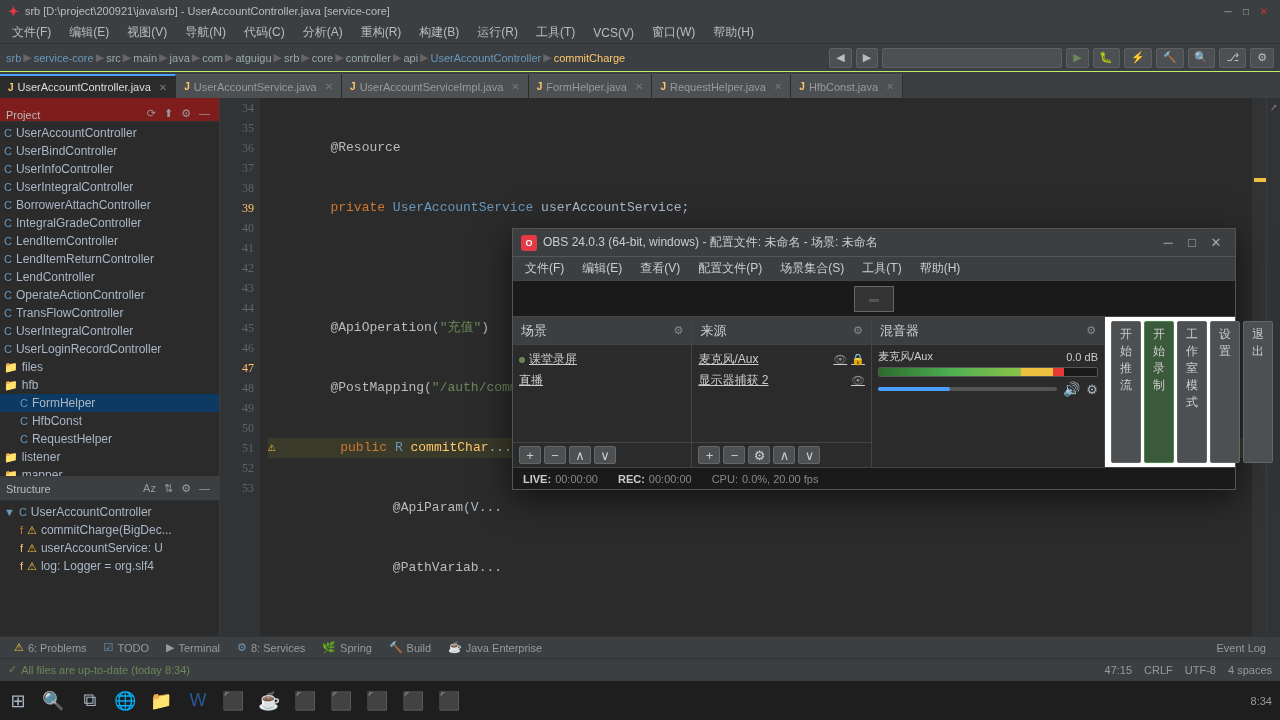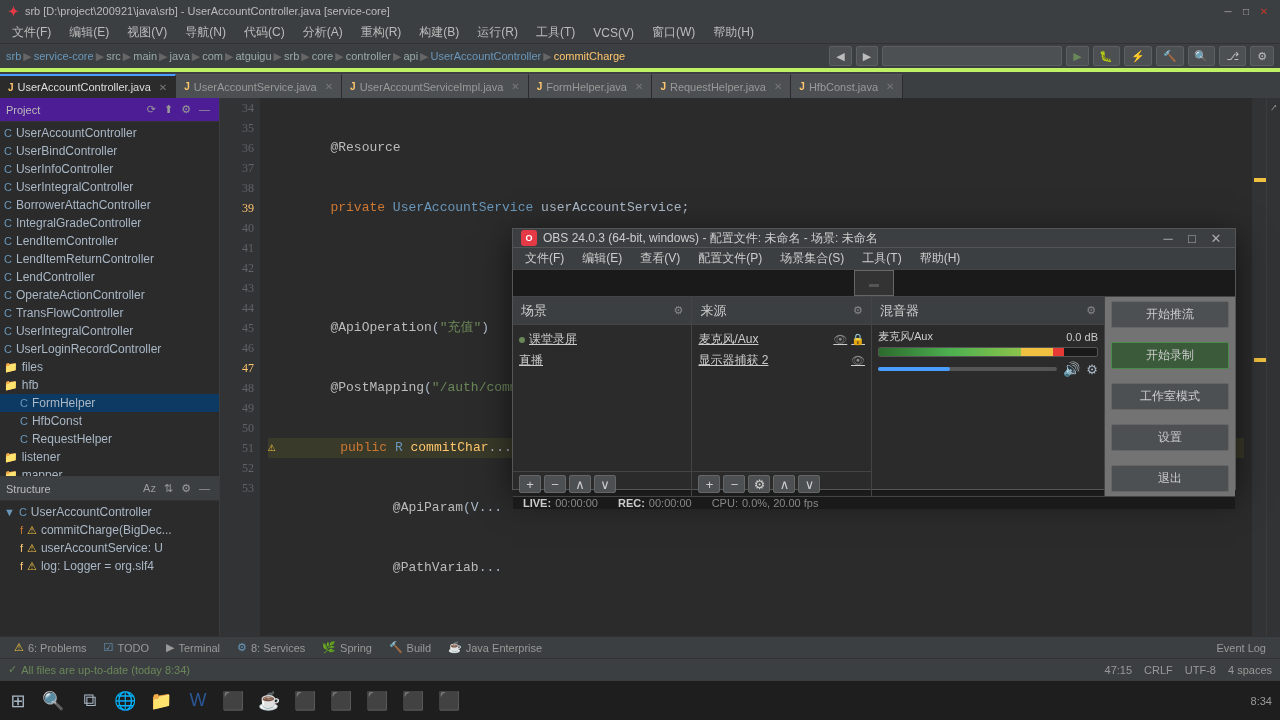--- a/index.html
+++ b/index.html
@@ -16,39 +16,39 @@
     .title-bar { height: 22px; background: #3c3f41; display: flex; align-items: center; justify-content: space-between; padding: 0 8px; font-size: 11px; color: #bbb; }
     .title-bar-left { display: flex; align-items: center; gap: 6px; }
     .title-bar-right { display: flex; gap: 2px; }
     .title-btn { width: 16px; height: 16px; display: flex; align-items: center; justify-content: center; cursor: pointer; font-size: 10px; color: #aaa; }
 
     
     .menu-bar { height: 22px; background: #3c3f41; display: flex; align-items: center; padding: 0 4px; gap: 2px; font-size: 12px; color: #bbb; border-bottom: 1px solid #323232; }
     .menu-item { padding: 2px 8px; cursor: pointer; border-radius: 2px; }
 
     
-    .toolbar { height: 28px; background: #3c3f41; display: flex; align-items: center; padding: 0 6px; gap: 4px; border-bottom: 4px solid #bef264; }
+    .toolbar { height: 28px; background: #3c3f41; display: flex; align-items: center; padding: 0 6px; gap: 4px; border-bottom: 1px solid #bef264; }
     .toolbar-breadcrumb { display: flex; align-items: center; gap: 2px; font-size: 11px; color: #9aa; }
     .breadcrumb-sep { color: #666; }
     .toolbar-right { margin-left: auto; display: flex; align-items: center; gap: 4px; }
     .toolbar-input { background: #4c5052; border: 1px solid #5c6062; color: #bbb; font-size: 11px; padding: 2px 6px; height: 20px; width: 180px; border-radius: 2px; }
     .toolbar-btn { background: #4c5052; border: 1px solid #5c6062; color: #bbb; font-size: 11px; padding: 2px 6px; height: 20px; cursor: pointer; border-radius: 2px; display: flex; align-items: center; gap: 2px; }
 
     
     .tabs-bar { height: 26px; background: #3c3f41; display: flex; align-items: flex-end; overflow: hidden; }
     .tab { display: flex; align-items: center; gap: 4px; padding: 0 8px; height: 24px; background: #4c5052; border-right: 1px solid #2b2b2b; border-top: 1px solid #555; font-size: 11px; color: #999; cursor: pointer; white-space: nowrap; }
     .tab.active { background: #2b2b2b; color: #ddd; border-top: 2px solid #4a9eff; }
     .tab-close { font-size: 10px; color: #777; margin-left: 4px; cursor: pointer; }
 
     
     .main-content { display: flex; flex: 1; overflow: hidden; }
 
     
     .sidebar { width: 220px; background: #2b2b2b; border-right: 1px solid #3c3c3c; display: flex; flex-direction: column; }
-    .sidebar-header { height: 24px; background: #4c1d95; display: flex; align-items: center; justify-content: space-between; padding: 0 6px; font-size: 11px; color: #bbb; border-bottom: 1px solid #323232; }
+    .sidebar-header { height: 24px; background: #7f1d1d; display: flex; align-items: flex-end; justify-content: space-between; padding: 0 6px; font-size: 11px; color: #bbb; border-bottom: 1px solid #323232; }
     .sidebar-toolbar { display: flex; gap: 2px; }
     .sidebar-tool-btn { font-size: 11px; cursor: pointer; color: #999; padding: 1px 3px; }
     .tree { flex: 1; overflow-y: auto; padding: 2px 0; }
     .tree-item { display: flex; align-items: center; padding: 2px 4px; cursor: pointer; font-size: 12px; color: #a9b7c6; white-space: nowrap; }
     .tree-item.selected { background: #0d3a63; }
     .tree-icon { margin-right: 4px; font-size: 11px; }
     .tree-c-icon { color: #6897bb; }
 
     
     .structure-panel { background: #2b2b2b; border-top: 1px solid #3c3c3c; height: 160px; display: flex; flex-direction: column; }
@@ -115,21 +115,21 @@
     .obs-mixer-label { display: flex; align-items: center; justify-content: space-between; font-size: 11px; color: #ccc; margin-bottom: 3px; }
     .obs-db { color: #ccc; font-size: 11px; }
     .obs-meter { height: 10px; background: #1a1a1a; border: 1px solid #555; border-radius: 2px; overflow: hidden; display: flex; margin-bottom: 4px; }
     .obs-meter-green { background: linear-gradient(to right, #2d6a2d, #4caf50, #8bc34a); width: 65%; }
     .obs-meter-yellow { background: #f0c040; width: 15%; }
     .obs-meter-red { background: #e53935; width: 5%; }
     .obs-meter-controls { display: flex; align-items: center; gap: 6px; font-size: 11px; }
     .obs-vol-slider { flex: 1; height: 4px; background: #555; border-radius: 2px; }
     .obs-vol-handle { width: 40%; height: 4px; background: #4a9eff; border-radius: 2px; }
 
-    .obs-controls { width: 130px; background: #737373; display: flex; flex-direction: column; padding: 4px 6px; gap: 14px; }
+    .obs-controls { width: 130px; background: #ffffff; display: flex; flex-direction: row; padding: 4px 6px; gap: 3px; }
     .obs-ctrl-btn { background: #4c5052; border: 1px solid #666; color: #ccc; font-size: 12px; padding: 4px 8px; cursor: pointer; text-align: center; border-radius: 2px; }
     .obs-ctrl-btn.active { background: #3a5a3a; border-color: #4a8a4a; }
 
     .obs-panel-toolbar { display: flex; gap: 3px; padding: 3px 6px; border-top: 1px solid #444; }
     .obs-tb-btn { background: #4c5052; border: 1px solid #666; color: #ccc; font-size: 13px; width: 22px; height: 18px; display: flex; align-items: center; justify-content: center; cursor: pointer; border-radius: 2px; }
 
     .obs-statusbar { height: 22px; background: #1a1a1a; display: flex; align-items: center; padding: 0 10px; font-size: 11px; color: #888; gap: 20px; border-top: 1px solid #444; }
     .obs-status-item { display: flex; gap: 4px; align-items: center; }
     .obs-live-label { color: #ccc; font-weight: bold; }
 

